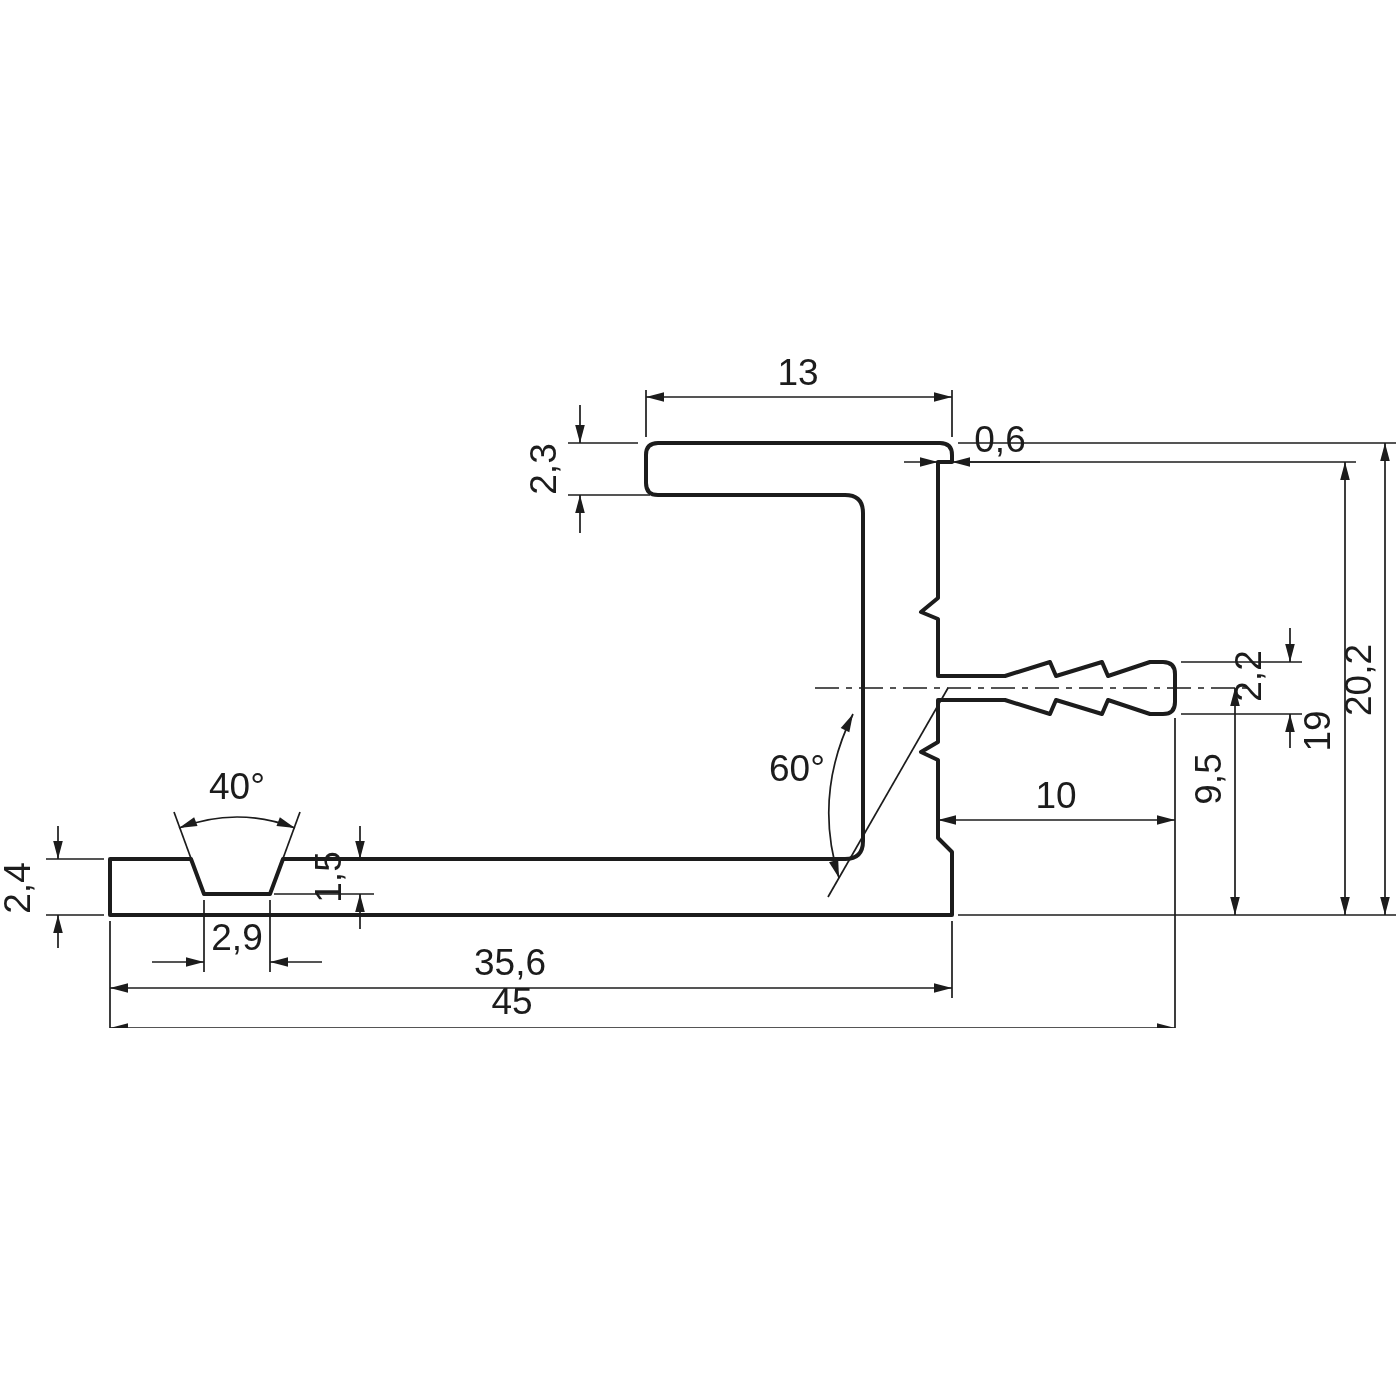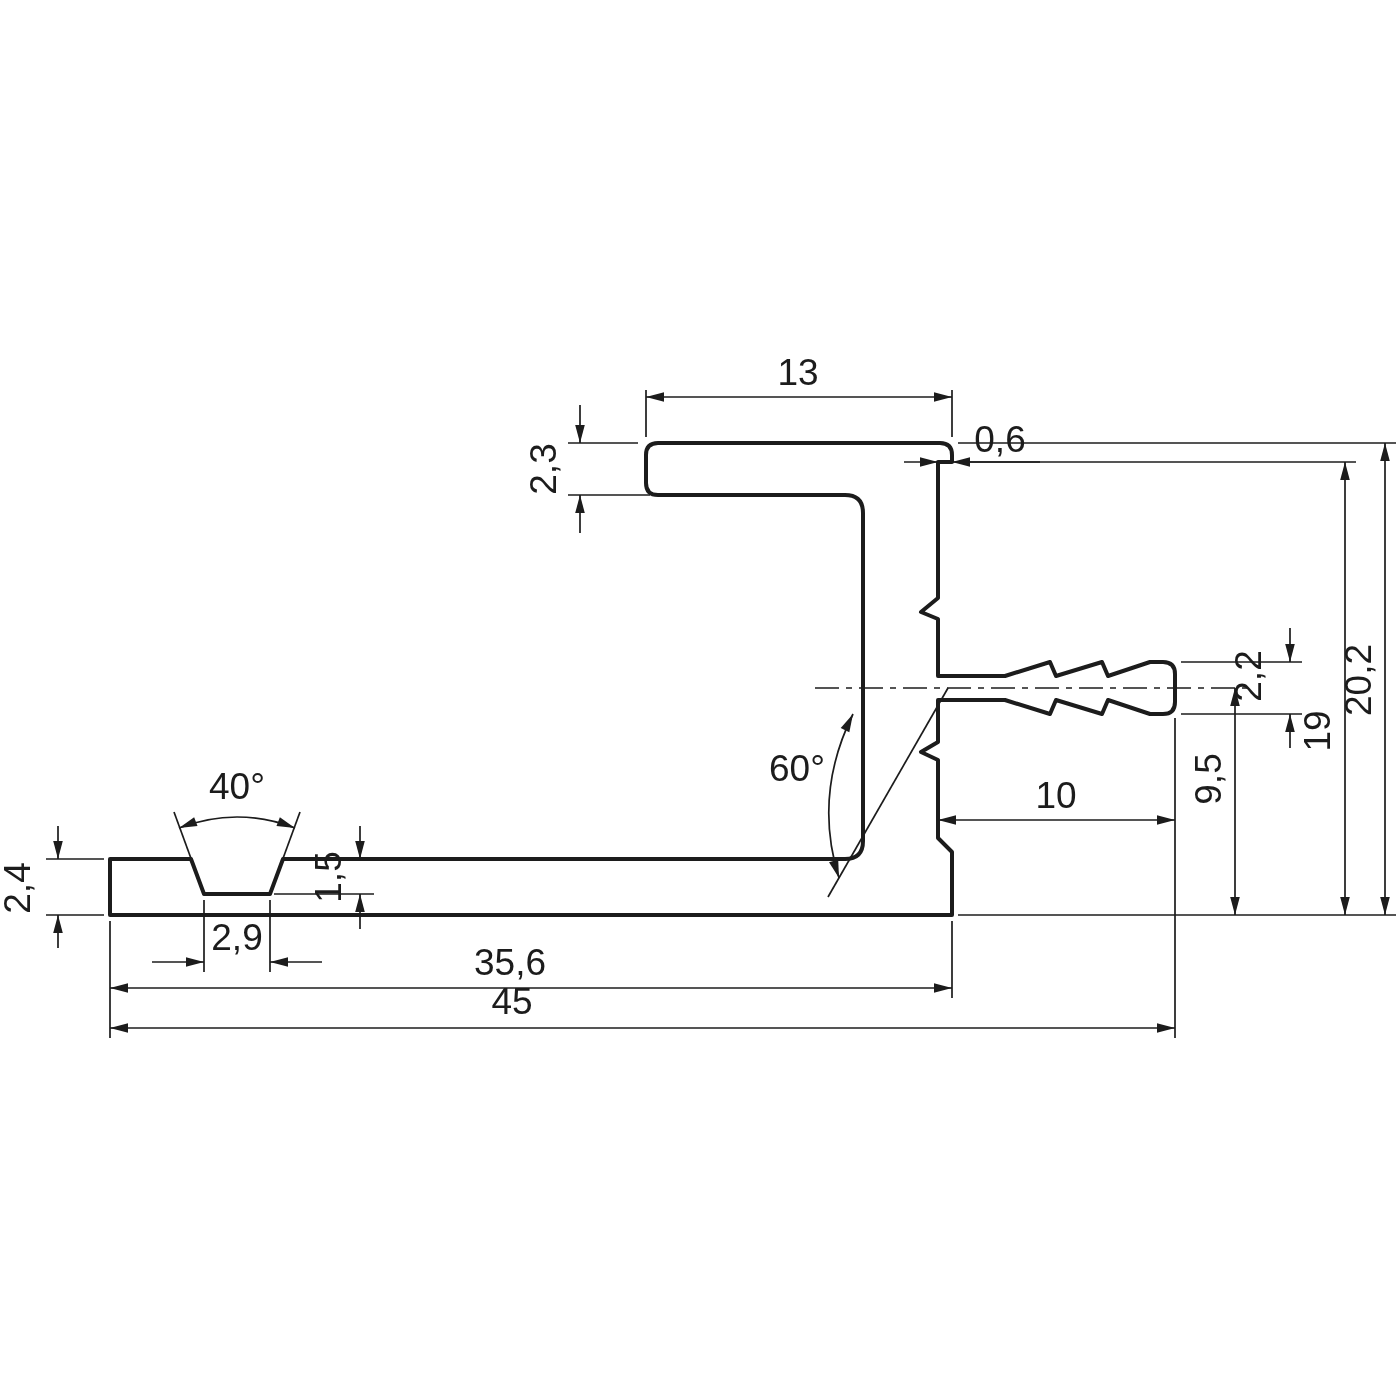--- a/index.html
+++ b/index.html
@@ -1,16 +1,16 @@
 <!DOCTYPE html>
 <html><head>
 <meta charset="utf-8">
 <style>
   html,body{margin:0;padding:0;background:#ffffff;}
-  .stage{width:1400px;height:1400px;position:relative;background:#ffffff;}
+  .stage{width:1400px;height:1028px;position:relative;background:#ffffff;}
   svg{color:#1c1c1c;display:block;}
   .thick{fill:none;stroke:currentColor;stroke-width:4;stroke-linejoin:round;stroke-linecap:round;}
   .thin{fill:none;stroke:currentColor;stroke-width:1.7;stroke-linecap:butt;}
   .cl{fill:none;stroke:currentColor;stroke-width:1.7;stroke-dasharray:24 7 6 7;}
   text{font-family:"Liberation Sans","DejaVu Sans",sans-serif;font-size:37px;fill:currentColor;}
   .mid{text-anchor:middle;}
 </style>
 </head>
 <body>
 

